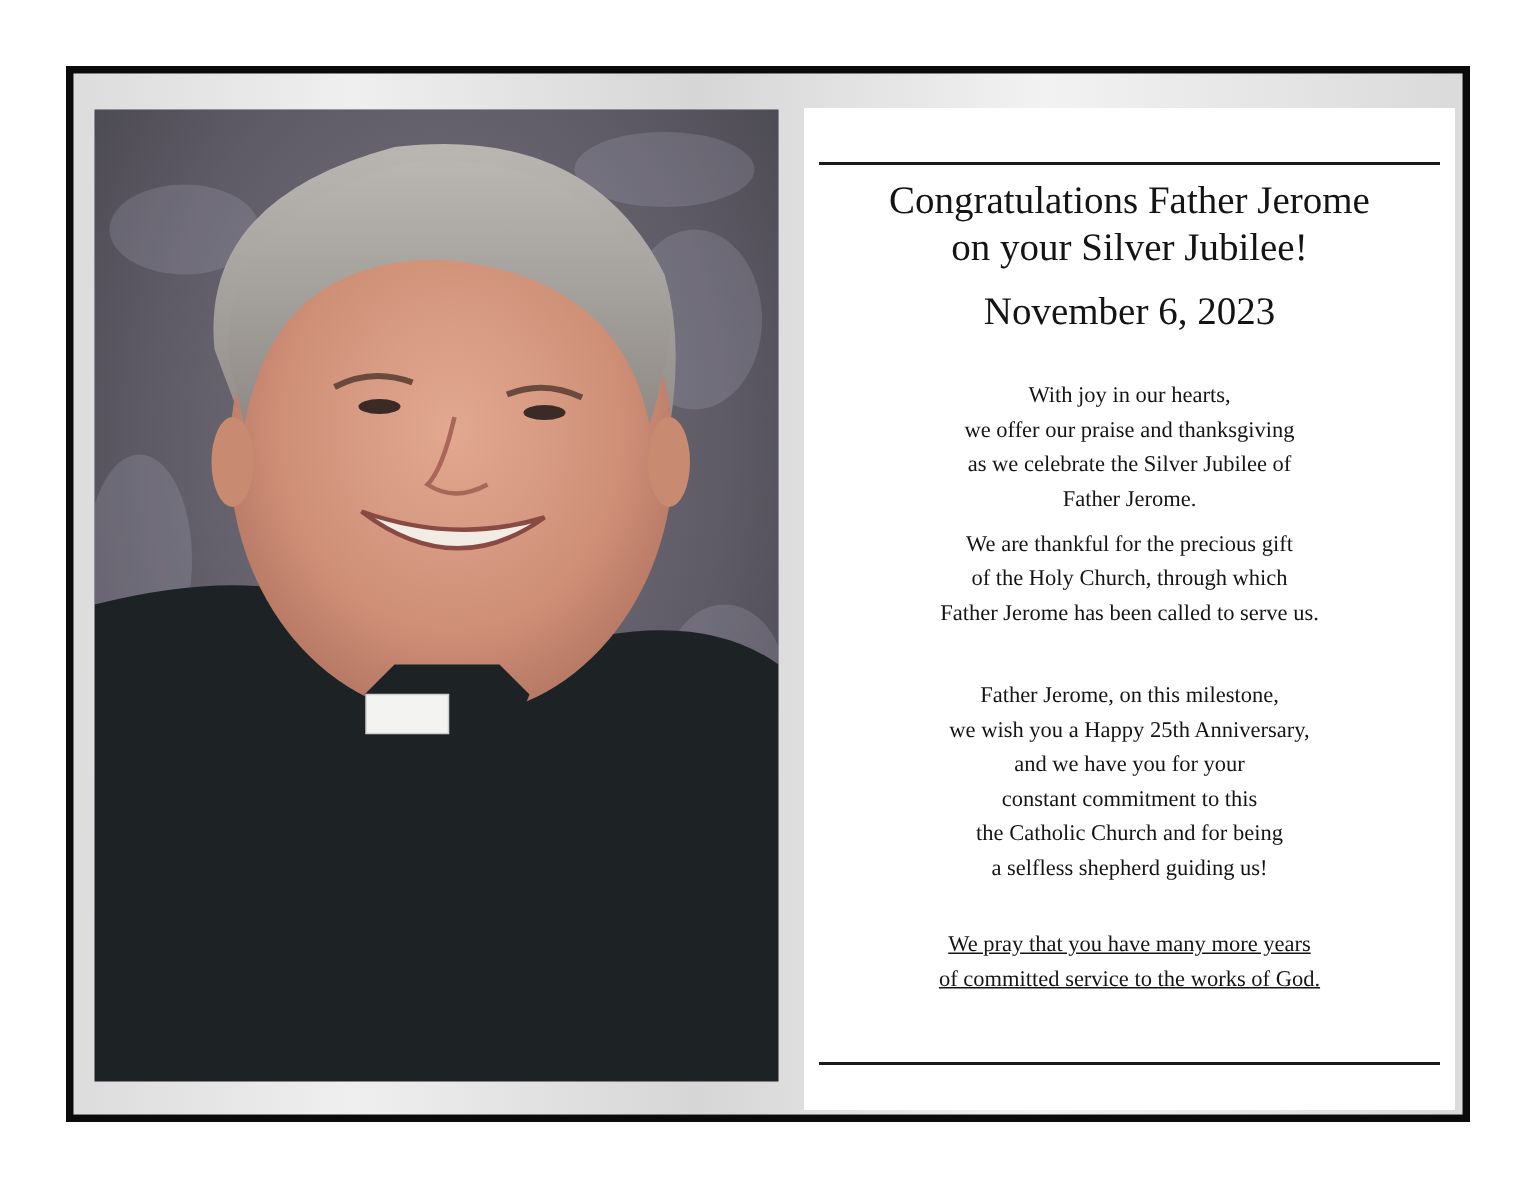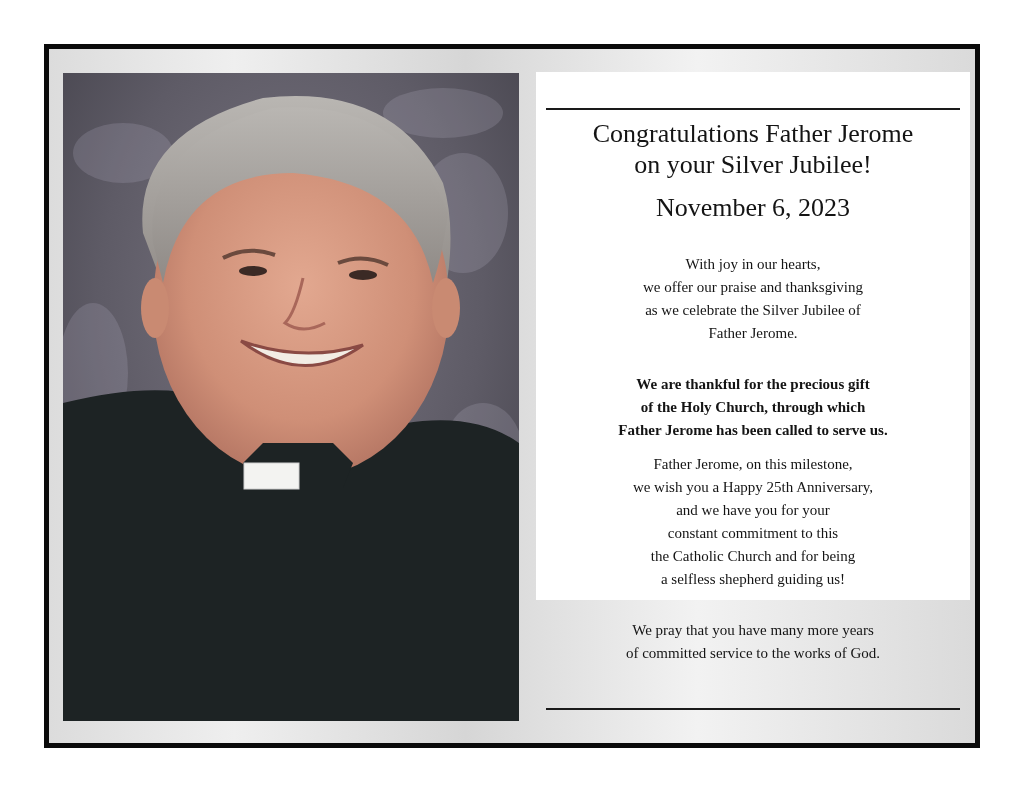--- a/index.html
+++ b/index.html
@@ -1,31 +1,31 @@
 <!DOCTYPE html>
 <html><head>
 <meta charset="utf-8">
 <style>
   html, body { margin:0; padding:0; }
   body { width:1024px; height:791px; background:#ffffff; position:relative; overflow:hidden; font-family:"Liberation Serif", "DejaVu Serif", serif; }
   .frame { position:absolute; left:44px; top:44px; width:926px; height:694px; border:5px solid #0a0a0a; background:linear-gradient(90deg,#dcdcdc 0%,#efefef 20%,#d6d6d6 45%,#f2f2f2 70%,#dadada 100%); }
   .photo { position:absolute; left:14px; top:24px; width:456px; height:648px; overflow:hidden; background:#55535e; }
   .photo svg { display:block; width:100%; height:100%; }
-  .panel { position:absolute; left:487px; top:23px; width:434px; height:528px; background:#ffffff; text-align:center; color:#141414; }
+  .panel { position:absolute; left:487px; top:23px; width:434px; height:668px; background:#ffffff; text-align:center; color:#141414; }
   .rule { position:absolute; left:10px; right:10px; height:2px; background:#1a1a1a; }
   .rule.top { top:36px; }
   .rule.bottom { top:636px; }
   .title { position:absolute; left:0; right:0; top:46px; font-size:26px; line-height:31px; }
   .date { position:absolute; left:0; right:0; top:121px; font-size:26px; line-height:30px; }
   .para { position:absolute; left:0; right:0; font-size:15px; line-height:23px; }
   .line { display:block; white-space:nowrap; }
   .p1 { top:181px; }
-  .p2 { top:301px;font-weight:bold; }
+  .p2 { top:280px; }
   .p3 { top:381px; }
-  .p4 { top:547px; }
+  .p4 { top:547px;text-decoration:underline; }
 </style>
 </head>
 <body>
 
 <div class="frame">
   <div class="photo" title="Portrait of Father Jerome in clerical collar">
     <svg viewBox="0 0 456 648" preserveAspectRatio="none">
       <defs>
         <radialGradient id="bg" cx="50%" cy="35%" r="70%">
           <stop offset="0%" stop-color="#7a7682"></stop>

